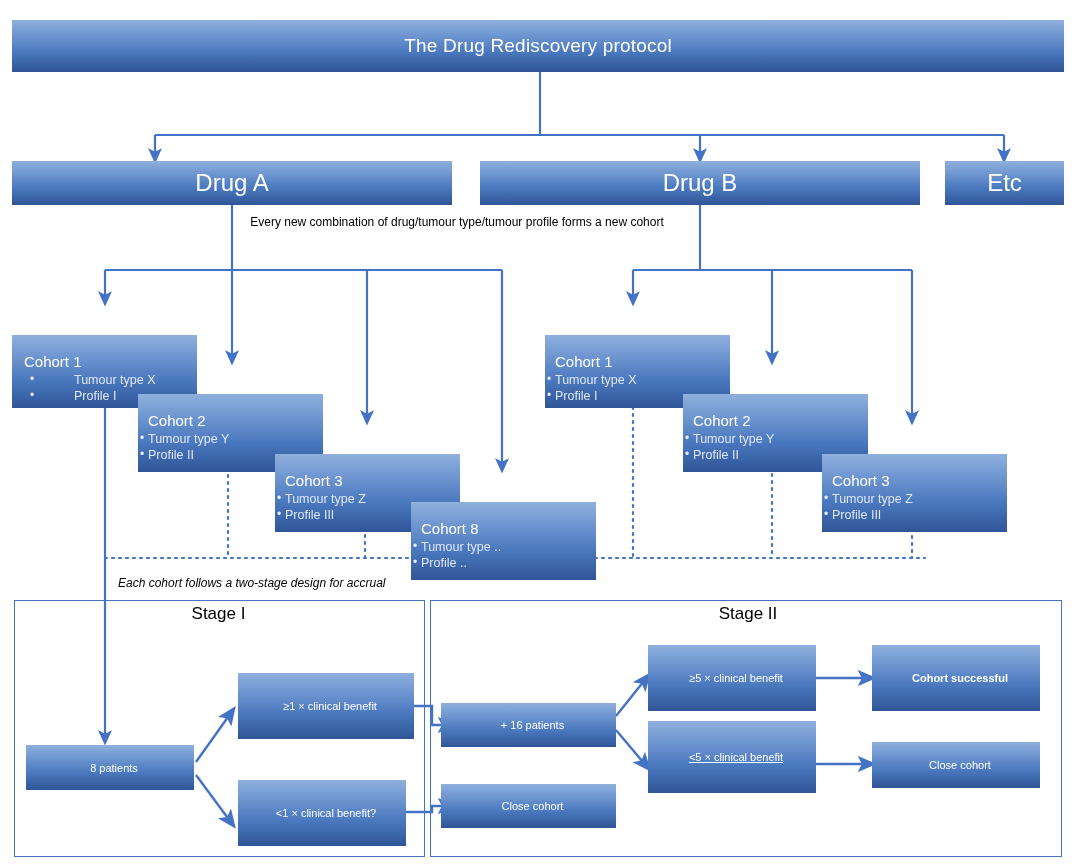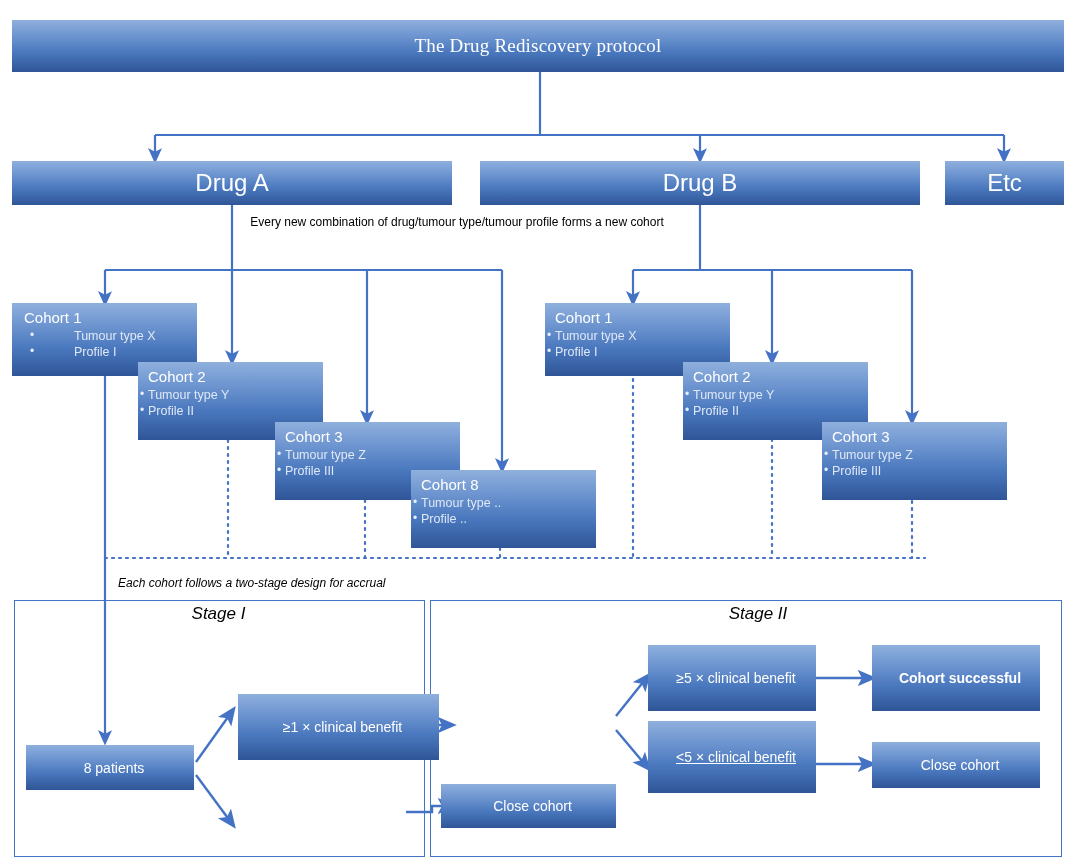--- a/index.html
+++ b/index.html
@@ -7,42 +7,42 @@
   #stage{position:relative;width:1080px;height:867px;background:#fff;overflow:hidden;}
 
   
   .gbox{
     position:absolute;
     background:linear-gradient(to bottom,#8fb0dd 0%,#7ba0d6 18%,#4a78be 62%,#2f5597 100%);
     color:#ffffff;
     box-sizing:border-box;
   }
   .gbox.center{display:flex;align-items:center;justify-content:center;text-align:center;}
-  .banner{font-size:19px;letter-spacing:.2px;font-family:Liberation Serif, serif;}
+  .banner{font-size:19px;letter-spacing:.2px;}
   .drug{font-size:24px;}
 
   
-  .cohort{padding:6px 0 0 0;}
+  .cohort{padding:18px 0 0 0;margin-top:32px;}
   .cohort .title{font-size:15px;line-height:18px;padding-left:10px;font-weight:400;}
   .cohort ul{margin:1px 0 0 0;padding:0;list-style:none;}
   .cohort li{font-size:12.5px;line-height:16px;color:#dfe8f6;padding-left:10px;position:relative;white-space:nowrap;}
   .cohort li:before{content:"\2022";position:absolute;left:2px;top:-1px;font-size:12px;color:#e6edf9;}
   .cohort.wide .title{padding-left:12px;}
   .cohort.wide li{padding-left:62px;}
   .cohort.wide li:before{left:18px;}
 
   
   .frame{position:absolute;border:1.3px solid #4472c4;box-sizing:border-box;background:transparent;}
   .framelabel{position:absolute;font-size:17px;color:#000;text-align:center;}
 
   
   .note{position:absolute;font-size:12px;color:#000;line-height:22px;}
 
   
-  .sbox{font-size:14px;line-height:18px;padding-left:8px;}
+  .sbox{font-size:11px;line-height:18px;padding-left:8px;}
 
   svg.links{position:absolute;left:0;top:0;width:1080px;height:867px;overflow:visible;}
 </style>
 </head>
 <body>
 
 <div id="stage">
 
   <svg class="links" viewBox="0 0 1080 867">
     <defs>
@@ -170,34 +170,40 @@
     <div class="title">Cohort 3</div>
     <ul>
       <li>Tumour type Z</li>
       <li>Profile III</li>
     </ul>
   </div>
 
   <div class="note" style="left:118px;top:572px;width:700px;font-style:italic;">Each cohort follows a two-stage design for accrual</div>
 
   <div class="frame" style="left:14px;top:600px;width:411px;height:257px;"></div>
-  <div class="framelabel" style="left:14px;top:604px;width:409px;font-style:italic;">Stage I</div>
+  <div class="framelabel" style="left:14px;top:604px;width:409px;">Stage I</div>
 
   <div class="frame" style="left:430px;top:600px;width:632px;height:257px;"></div>
-  <div class="framelabel" style="left:440px;top:604px;width:636px;font-style:italic;">Stage II</div>
+  <div class="framelabel" style="left:430px;top:604px;width:636px;">Stage II</div>
 
   <div class="gbox center sbox" style="left:26px;top:745px;width:168px;height:45px;align-items:center;">
     <span>8 patients</span>
   </div>
 
-  <div class="gbox center sbox" style="left:238px;top:673px;width:201px;height:66px;margin-top:21px;">
+  <div class="gbox center sbox" style="left:238px;top:673px;width:176px;height:66px;">
     <span>≥1 × clinical benefit</span>
   </div>
 
-
+  <div class="gbox center sbox" style="left:238px;top:780px;width:168px;height:66px;">
+    <span>&lt;1 × clinical benefit?</span>
+  </div>
+
+  <div class="gbox center sbox" style="left:441px;top:703px;width:175px;height:44px;">
+    <span>+ 16 patients</span>
+  </div>
 
   <div class="gbox center sbox" style="left:441px;top:784px;width:175px;height:44px;">
     <span>Close cohort</span>
   </div>
 
   <div class="gbox center sbox" style="left:648px;top:645px;width:168px;height:66px;">
     <span>≥5 × clinical benefit</span>
   </div>
 
   <div class="gbox center sbox" style="left:648px;top:721px;width:168px;height:72px;text-decoration:underline;">

